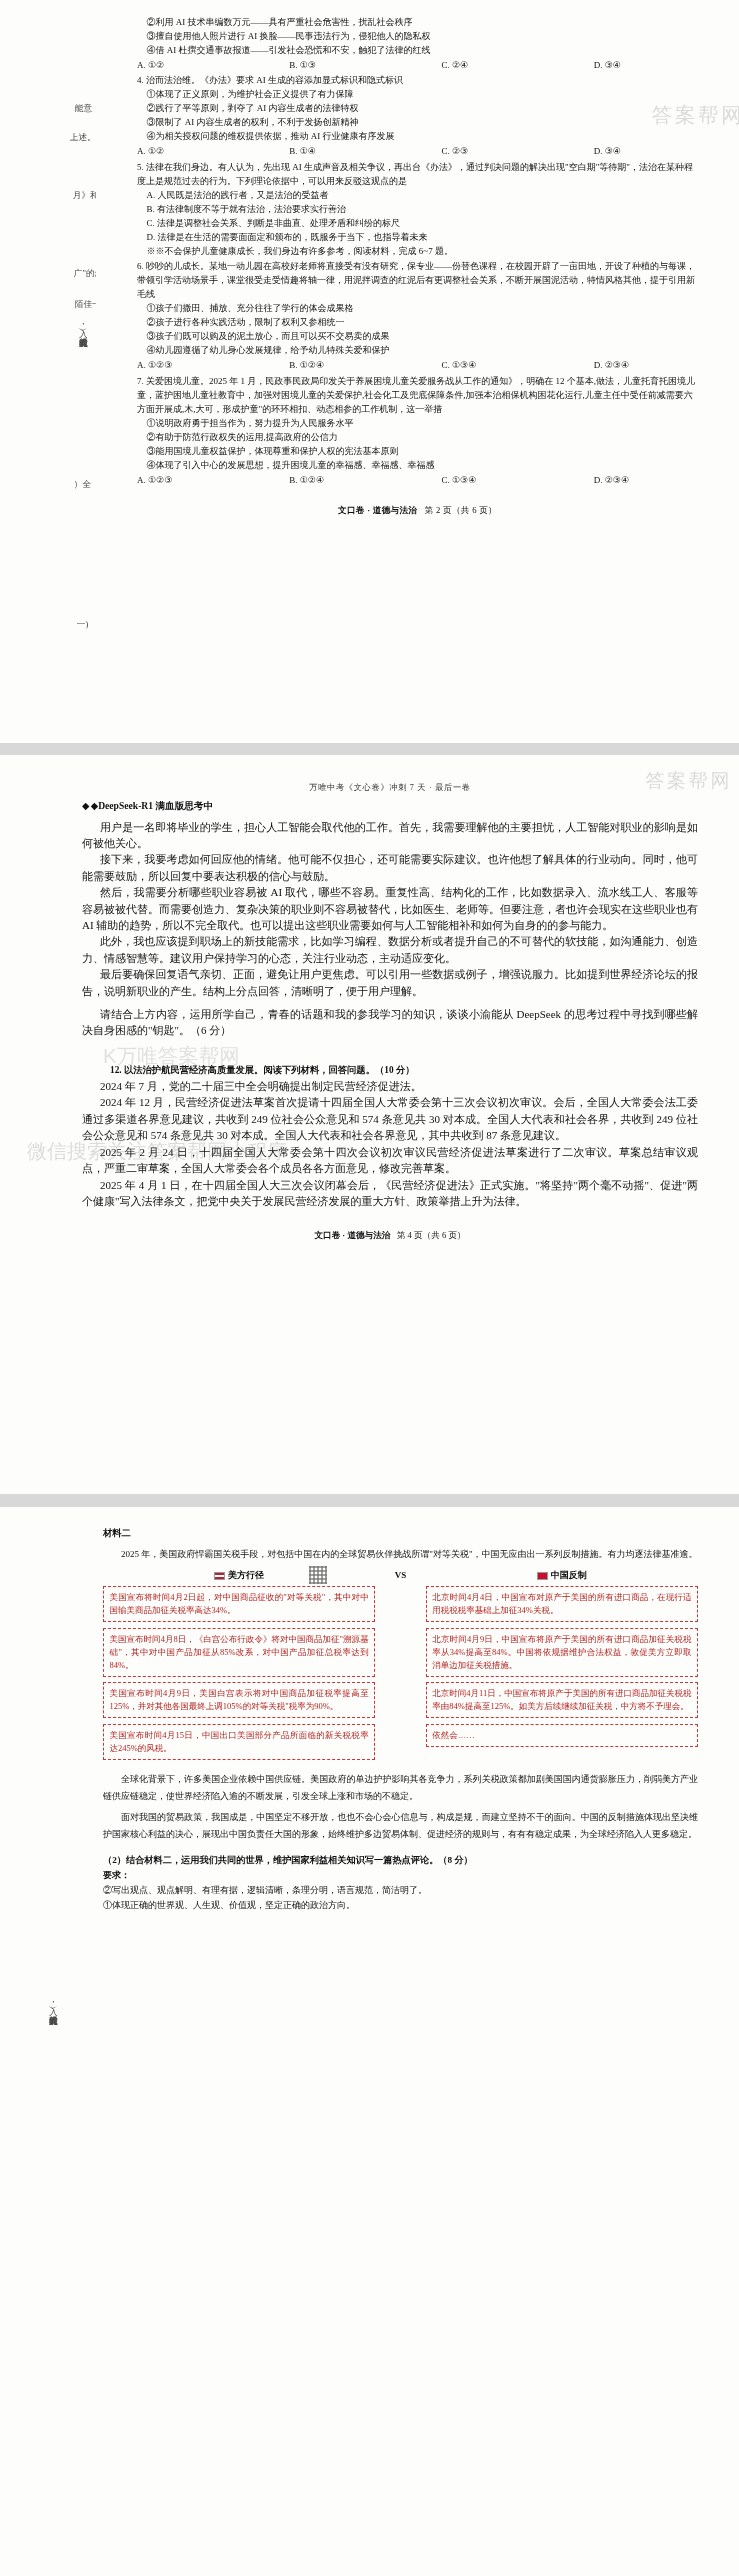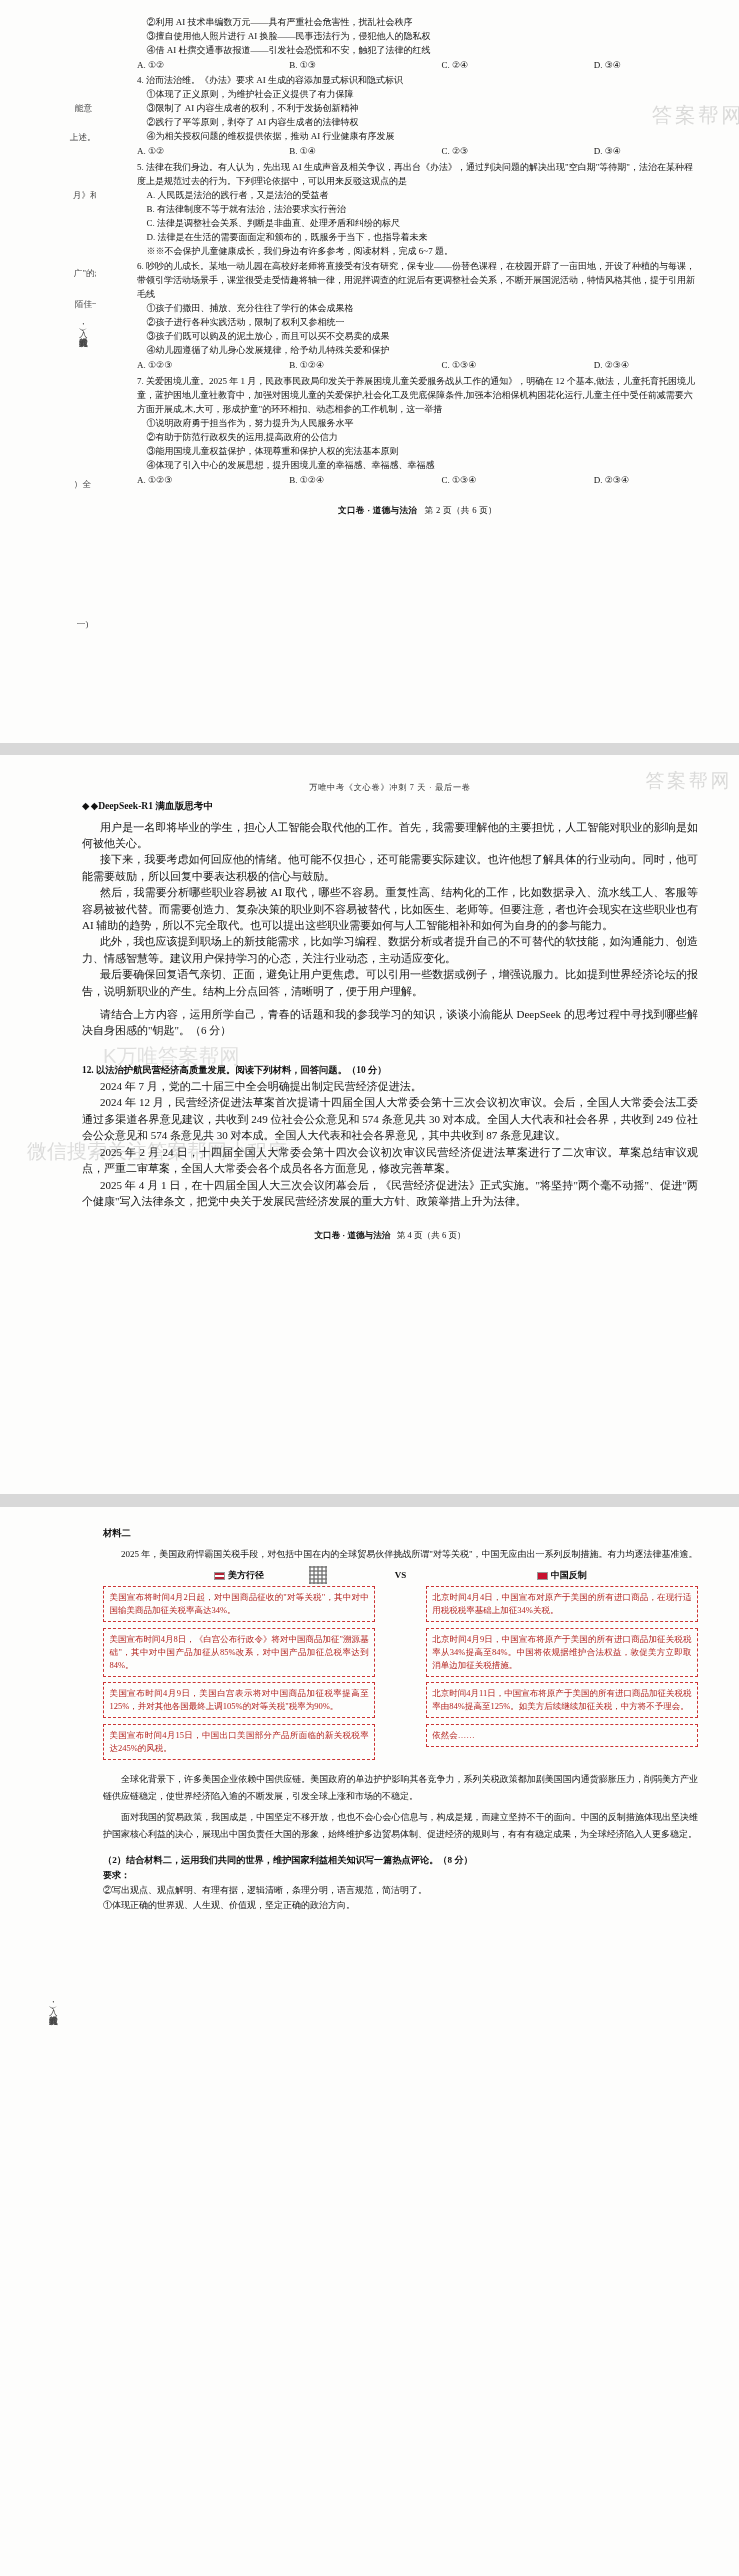--- a/index.html
+++ b/index.html
@@ -74,20 +74,21 @@
     font-size: 11px;
     line-height: 16.4px;
     text-indent: 18px;
     text-align: justify;
   }
   .q12 {
     font-size: 9.3px;
     line-height: 16.4px;
     margin-top: 23px;
     font-weight: bold;
+    margin-left: 28px;
   }
   .p2foot {
     text-align: center;
     font-size: 8.6px;
     margin-top: 20.5px;
   }
 
   
   .m2title { font-size: 9.3px; font-weight: bold; margin-bottom: 2.7px; }
   .tablewrap {
@@ -229,22 +230,22 @@
   <div class="opts">
     <span>A. ①②</span>
     <span>B. ①③</span>
     <span>C. ②④</span>
     <span>D. ③④</span>
   </div>
 
   <div class="q">
     <div class="qhead">4. 治而法治维。《办法》要求 AI 生成的容添加显式标识和隐式标识</div>
     <div class="sub">①体现了正义原则，为维护社会正义提供了有力保障</div>
+    <div class="sub">②践行了平等原则，剥夺了 AI 内容生成者的法律特权</div>
     <div class="sub">③限制了 AI 内容生成者的权利，不利于发扬创新精神</div>
-    <div class="sub">②践行了平等原则，剥夺了 AI 内容生成者的法律特权</div>
     <div class="sub">④为相关授权问题的维权提供依据，推动 AI 行业健康有序发展</div>
     <div class="opts">
       <span>A. ①②</span>
       <span>B. ①④</span>
       <span>C. ②③</span>
       <span>D. ③④</span>
     </div>
   </div>
 
   <div class="q">

